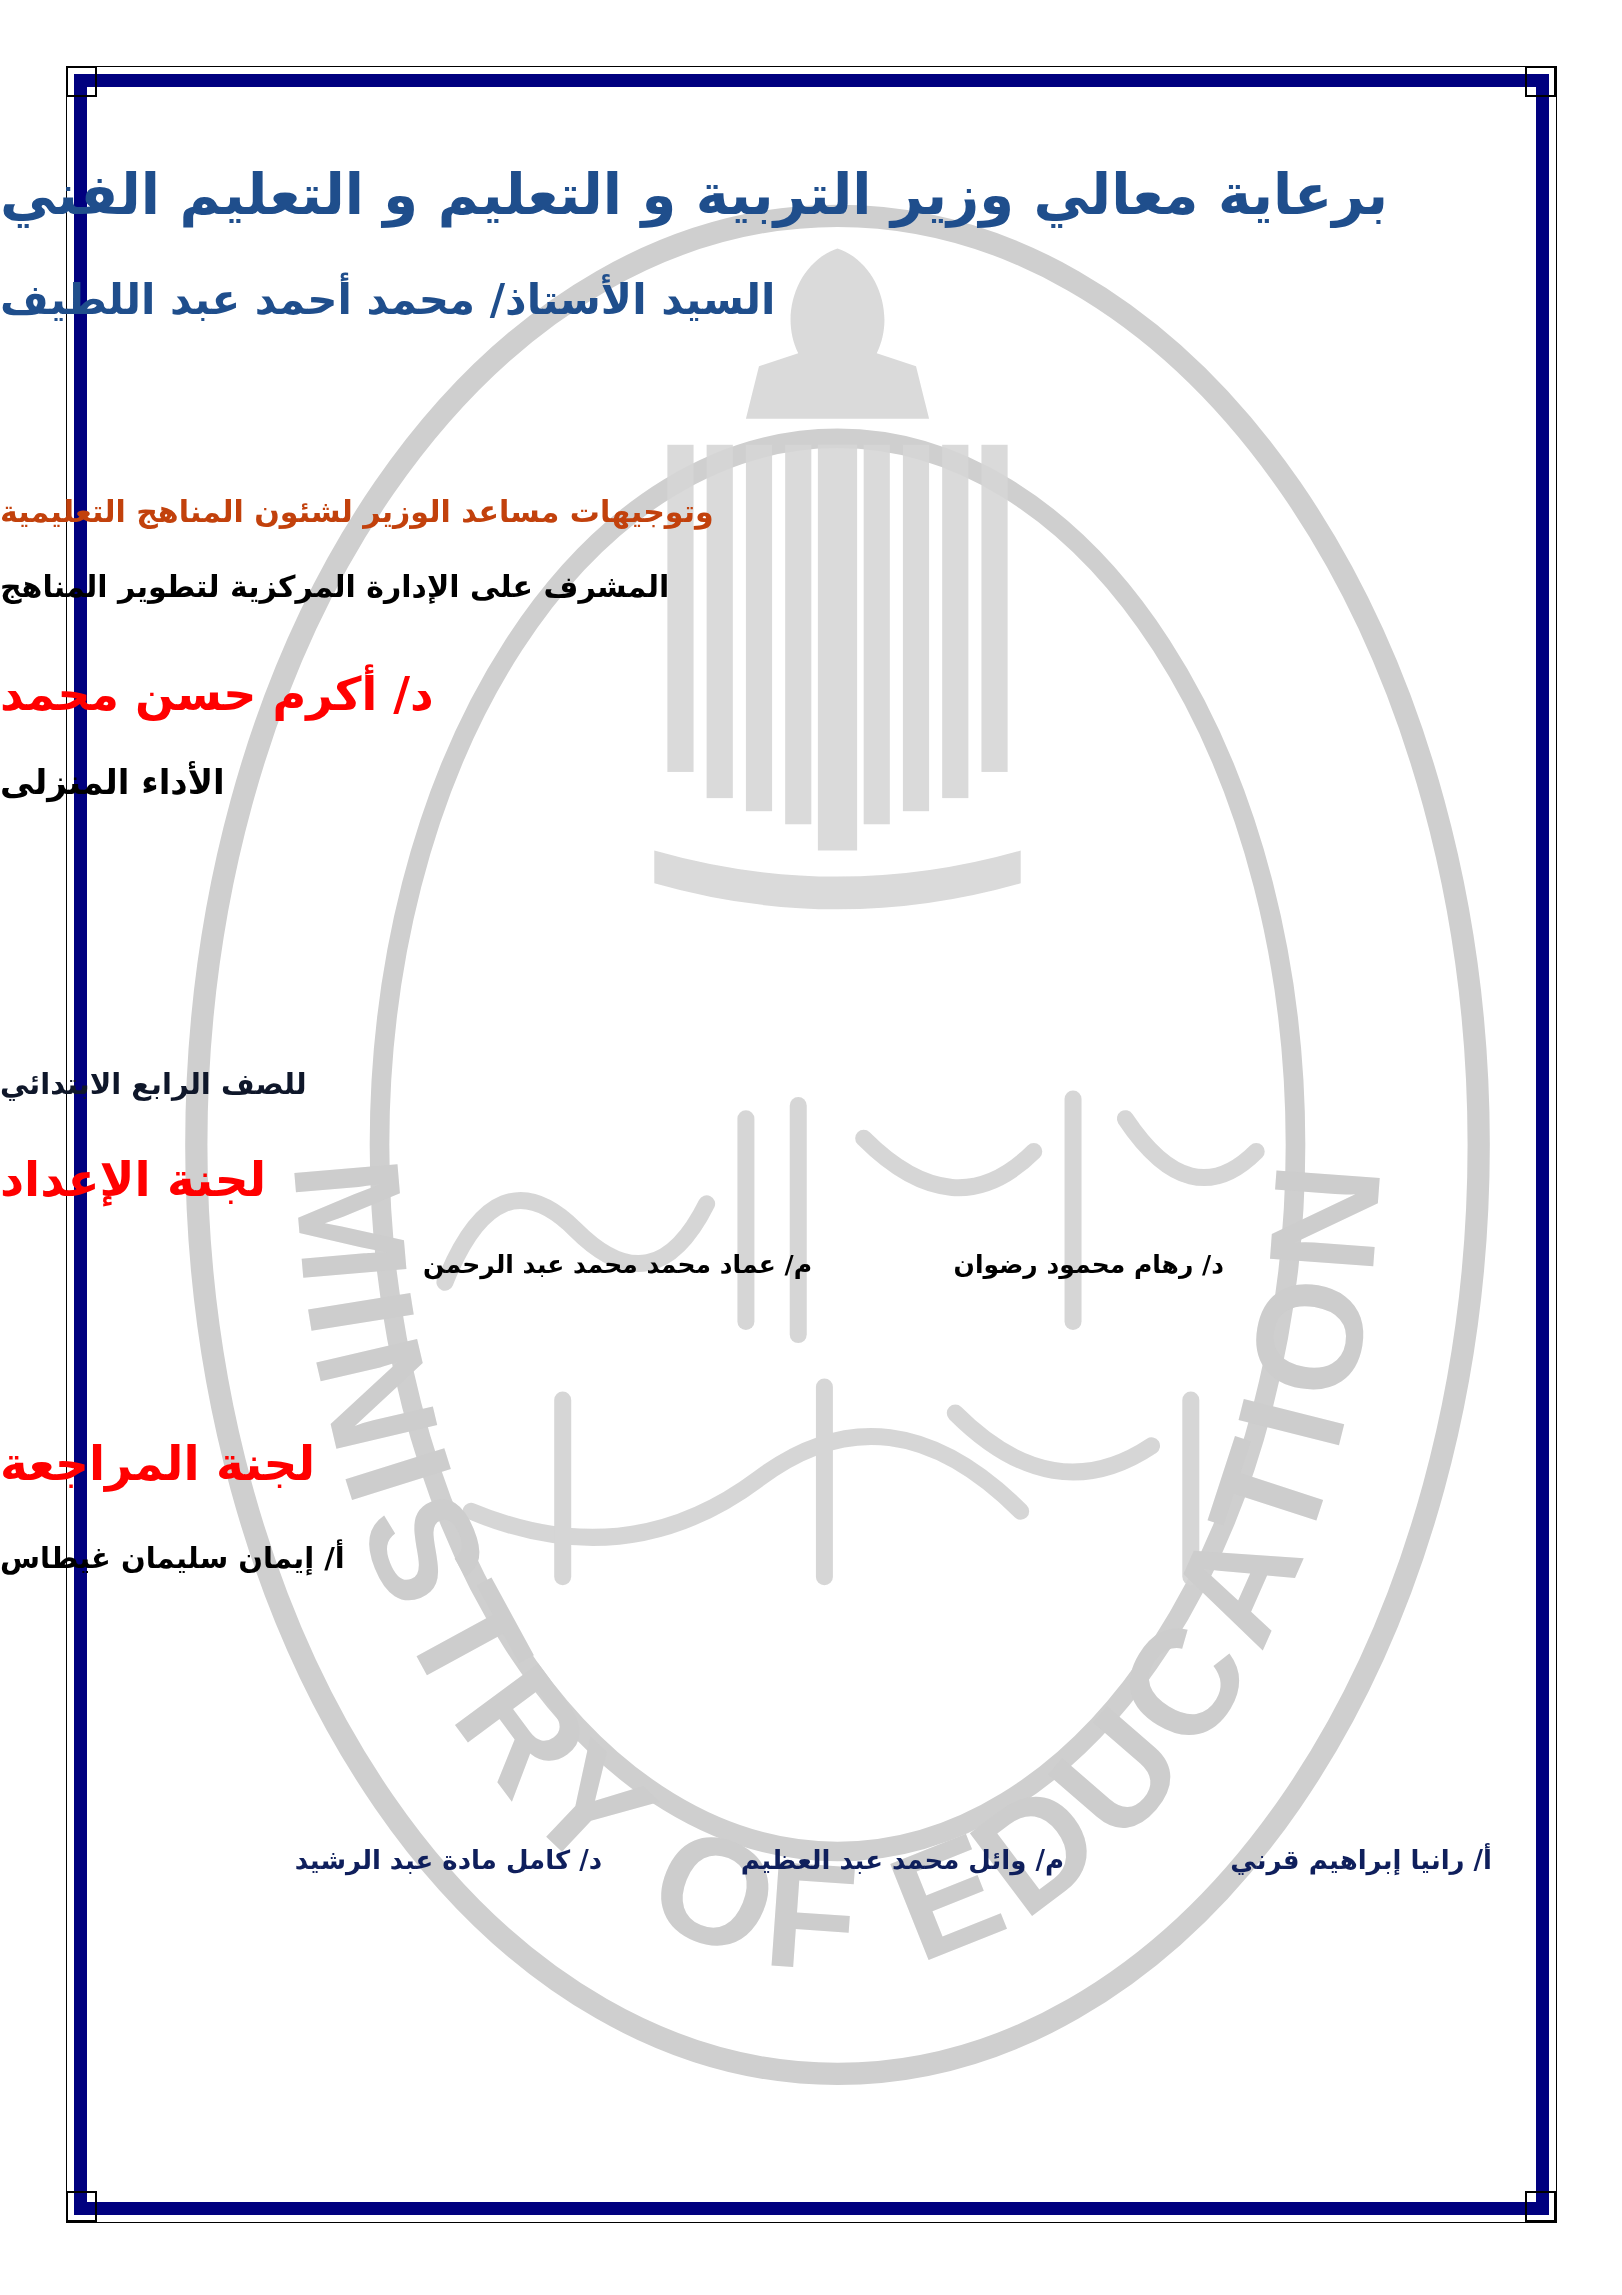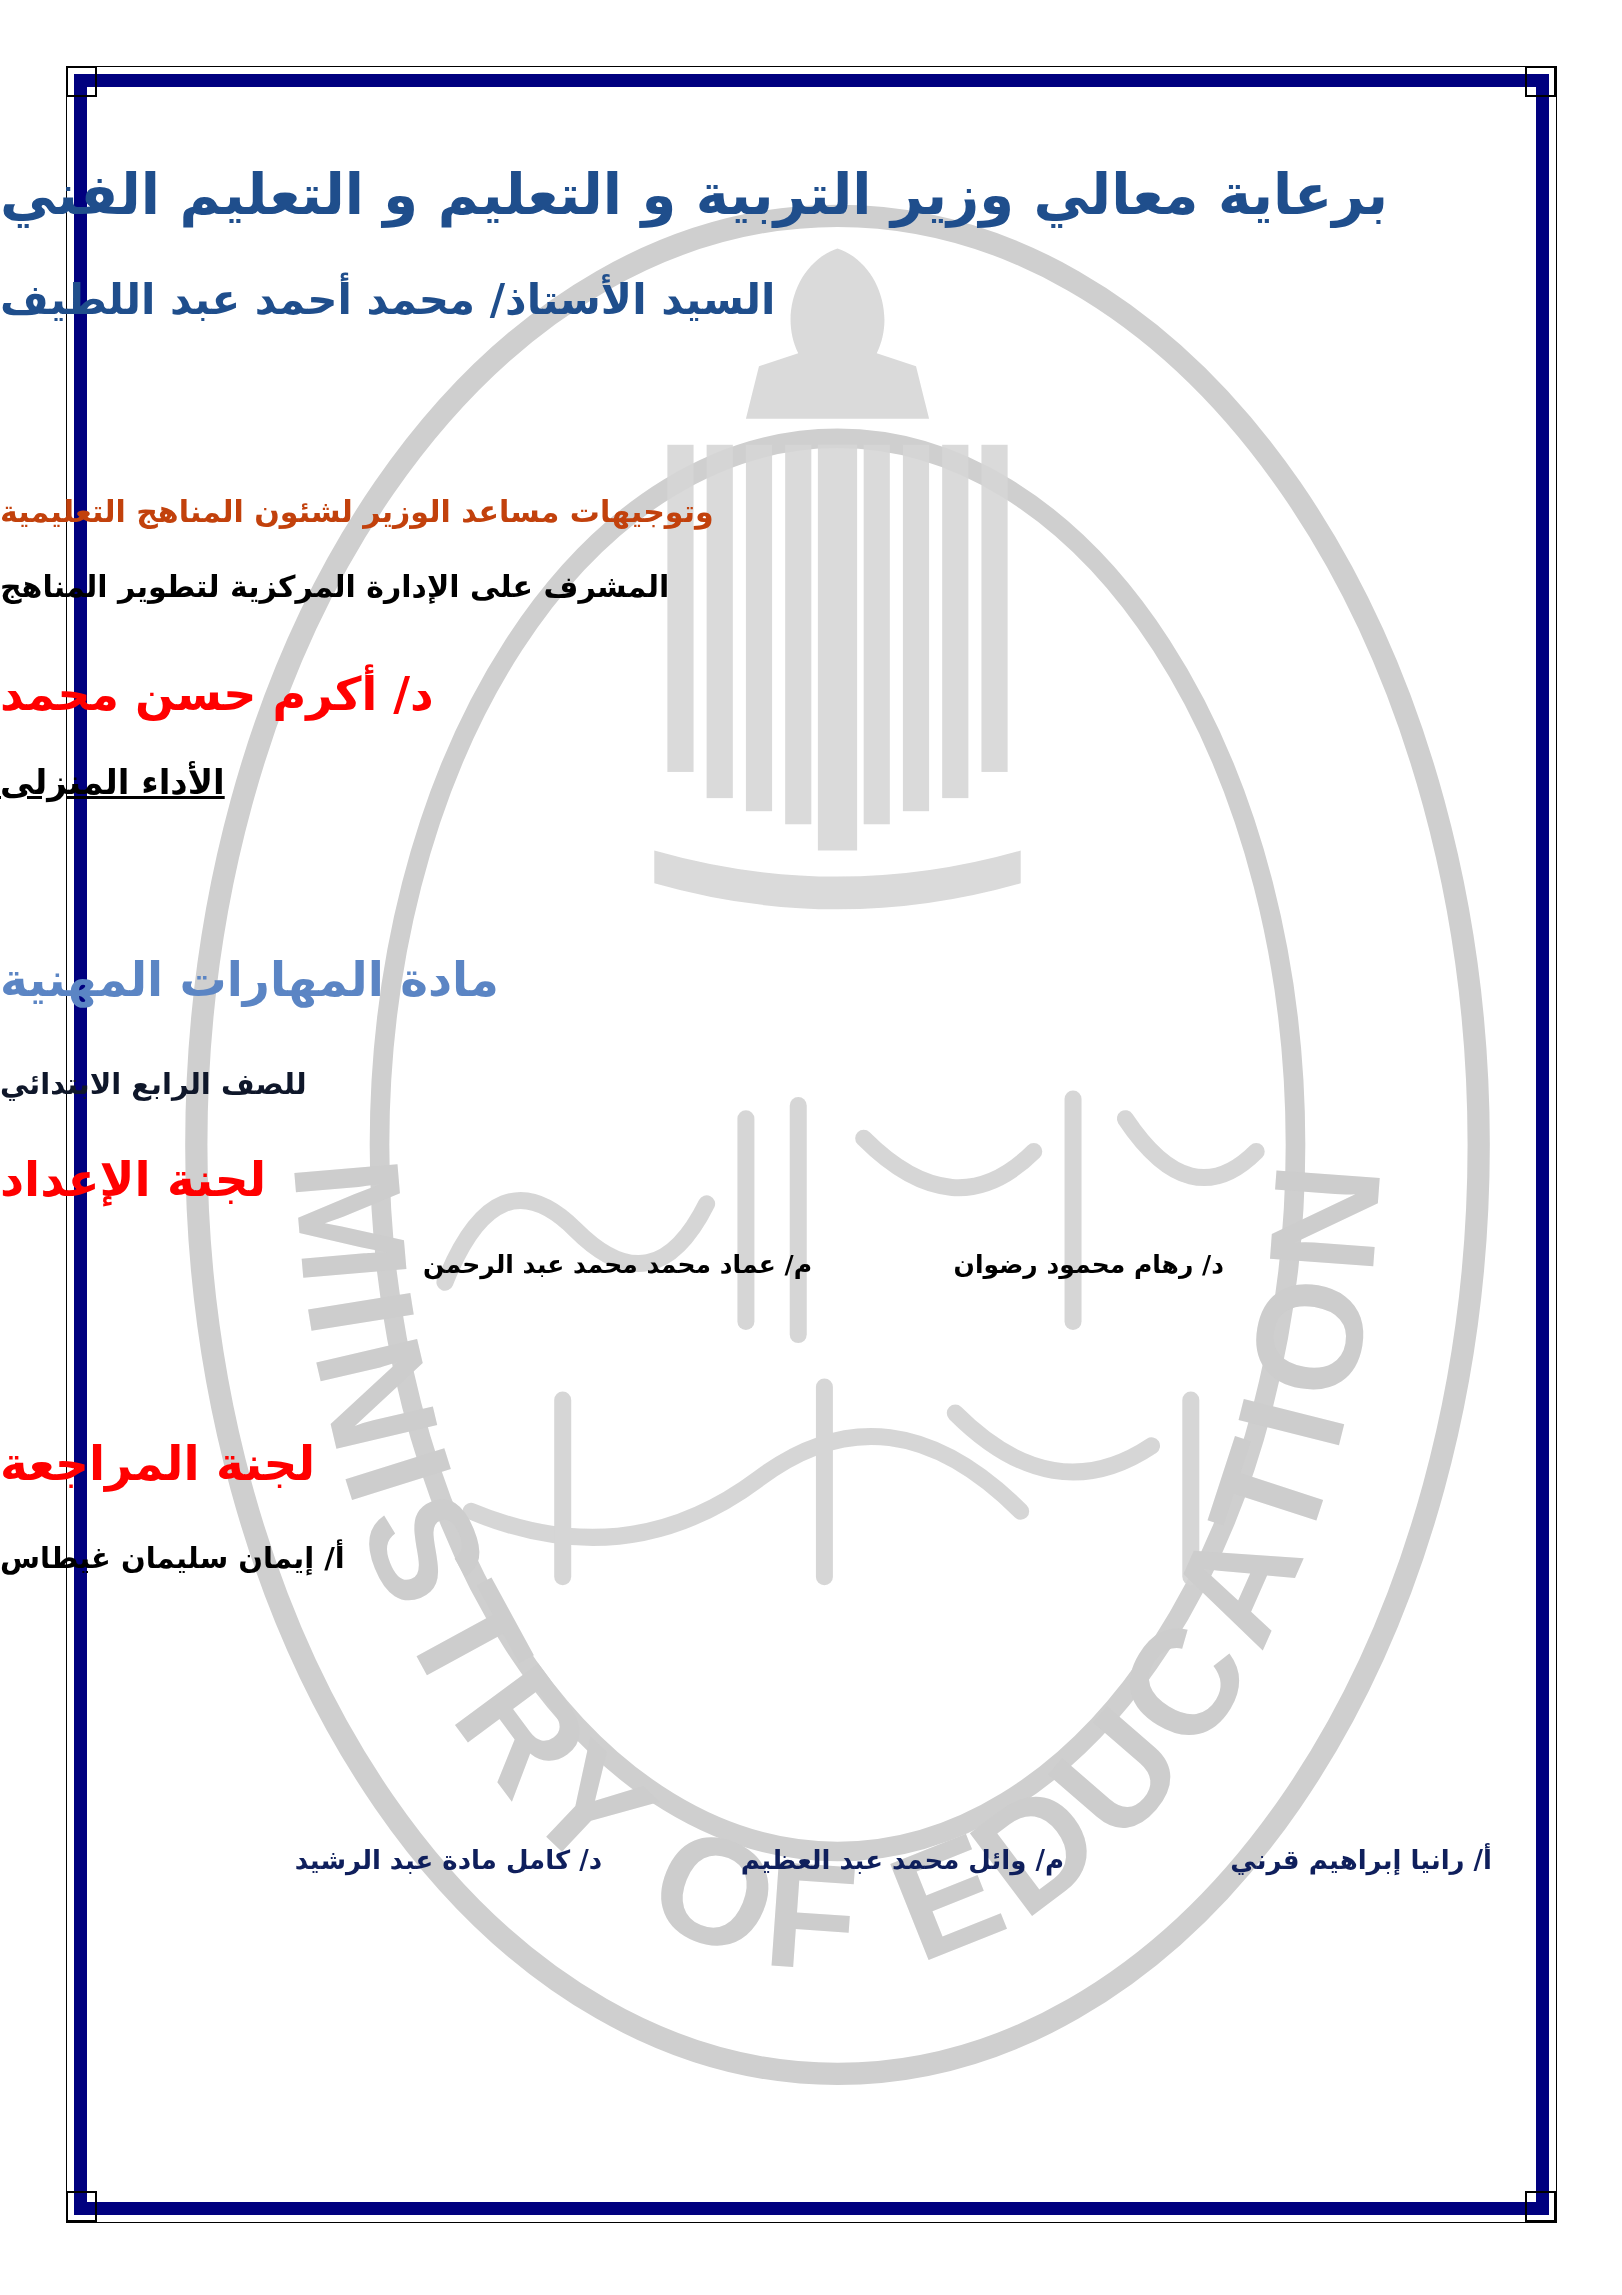--- a/index.html
+++ b/index.html
@@ -81,21 +81,20 @@
     }
     .supervisor-name {
       top: 667px;
       font-size: 46px;
       color: #ff0000;
     }
     .homework-label {
       top: 762px;
       font-size: 34px;
       color: #000;
-      text-decoration: underline;
     }
     .subject-label {
       top: 952px;
       font-size: 47px;
       color: #5b85c4;
     }
     .grade-label {
       top: 1067px;
       font-size: 29px;
       color: #0f172a;
@@ -210,21 +209,20 @@
   <div class="corner-box" style="left:1525px;top:2191px;"></div>
 
   <div class="txt title-main">برعاية معالي وزير التربية و التعليم و التعليم الفني</div>
   <div class="txt title-sub">السيد الأستاذ/ محمد أحمد عبد اللطيف</div>
 
   <div class="txt guide-1">وتوجيهات مساعد الوزير لشئون المناهج التعليمية</div>
   <div class="txt guide-2">المشرف على الإدارة المركزية لتطوير المناهج</div>
   <div class="txt supervisor-name">د/ أكرم حسن محمد</div>
 
   <div class="txt homework-label">الأداء المنزلى</div>
-  <div class="txt subject-label">مادة المهارات المهنية</div>
   <div class="txt grade-label">للصف الرابع الابتدائي</div>
 
   <div class="txt prep-heading">لجنة الإعداد</div>
   <div class="prep-member-1">د/ رهام محمود رضوان</div>
   <div class="prep-member-2">م/ عماد محمد محمد عبد الرحمن</div>
 
   <div class="txt review-heading">لجنة المراجعة</div>
   <div class="txt review-member">أ/ إيمان سليمان غيطاس</div>
 
   <div class="super-member sm-1">أ/ رانيا إبراهيم قرني</div>

